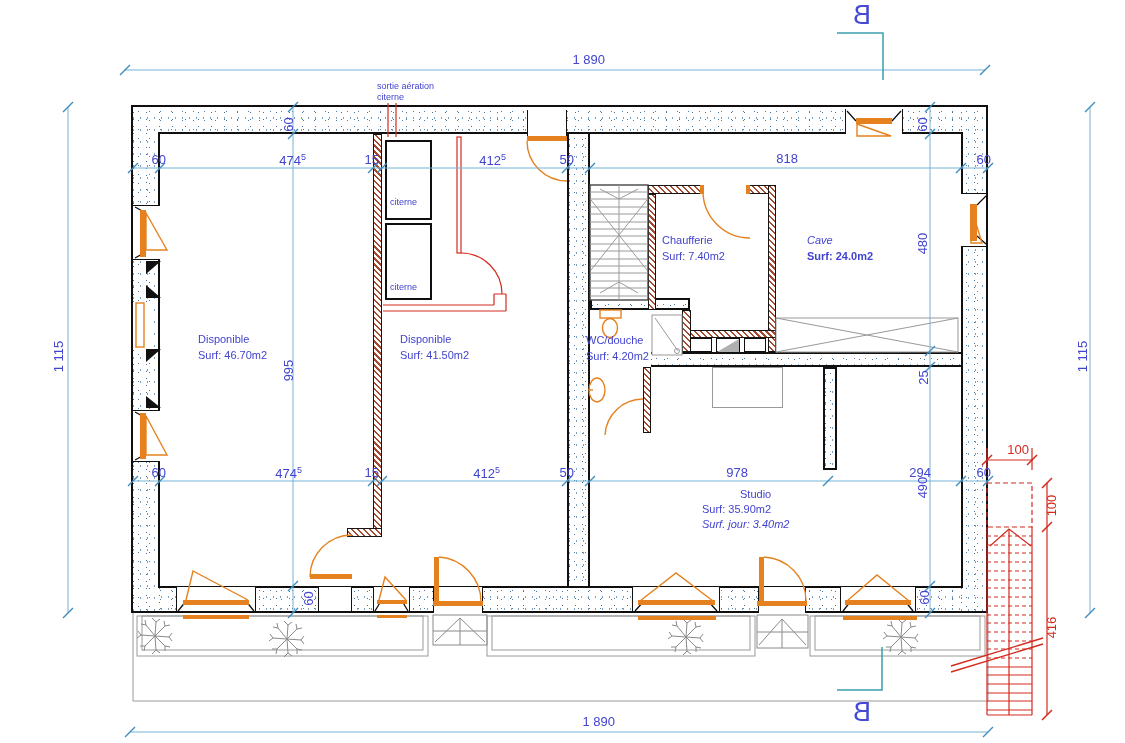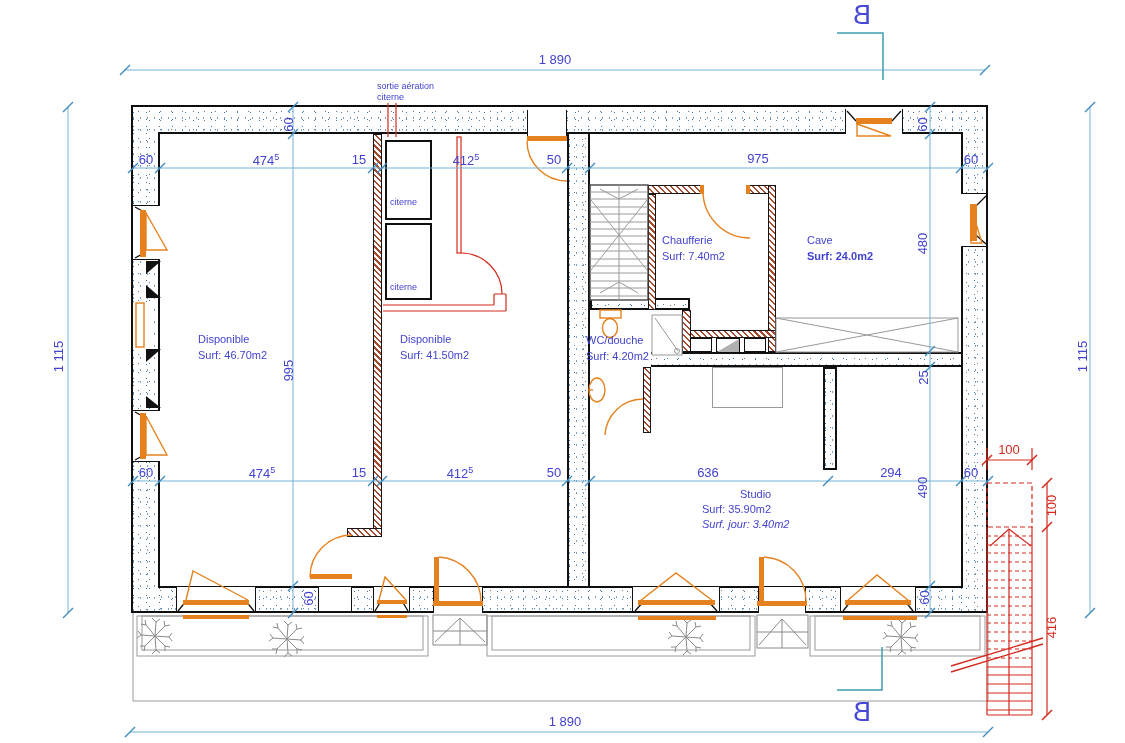--- a/index.html
+++ b/index.html
@@ -13,21 +13,21 @@
     background-size:11px 9px,7px 12px,13px 7px;
     background-position:0 0,4px 5px,7px 2px;}
   .ring{position:absolute;border:2px solid #0f0f0f;box-sizing:border-box;background:transparent;}
   .hatch{position:absolute;background:repeating-linear-gradient(45deg,#fff 0 2.6px,#a54a2e 2.6px 4.2px);
          border:1px solid #151515;box-sizing:border-box;}
   .open{position:absolute;background:#fff;}
   .jambs{border-left:1.5px solid #111;border-right:1.5px solid #111;box-sizing:border-box;}
   .box{position:absolute;background:#fff;border:2px solid #0f0f0f;box-sizing:border-box;}
   .thin{position:absolute;background:#fff;border:1px solid #9a9a9a;box-sizing:border-box;}
   .lbl{position:absolute;white-space:nowrap;color:#4243cf;font-size:11px;}
-  .dim{font-size:13px;text-align:center;}
+  .dim{font-size:13px;text-align:right;}
   .sm{font-size:9px;}
   .rot{transform:rotate(-90deg);transform-origin:center;text-align:center;}
   .red{color:#d42a1e;}
   .sec{font-size:27px;color:#4649d6;transform:scaleX(-1);text-align:center;}
   sup{font-size:9px;}
   svg{position:absolute;left:0;top:0;pointer-events:none;}
 </style>
 </head>
 <body>
 
@@ -238,29 +238,29 @@
   <div class="lbl dim" style="left:505px;top:52px;width:100px;"><span>1 890</span></div>
   <div class="lbl dim" style="left:515px;top:714px;width:100px;"><span>1 890</span></div>
   <div class="lbl dim rot" style="left:28px;top:349px;width:60px;"><span>1 115</span></div>
   <div class="lbl dim rot" style="left:1052px;top:349px;width:60px;"><span>1 115</span></div>
 
   <div class="lbl dim" style="left:126px;top:152px;width:40px;"><span>60</span></div>
   <div class="lbl dim" style="left:226px;top:152px;width:80px;"><span>474</span><sup>5</sup></div>
   <div class="lbl dim" style="left:339px;top:152px;width:40px;"><span>15</span></div>
   <div class="lbl dim" style="left:426px;top:152px;width:80px;"><span>412</span><sup>5</sup></div>
   <div class="lbl dim" style="left:534px;top:152px;width:40px;"><span>50</span></div>
-  <div class="lbl dim" style="left:718px;top:151px;width:80px;"><span>975</span></div>
+  <div class="lbl dim" style="left:718px;top:151px;width:80px;"><span>818</span></div>
   <div class="lbl dim" style="left:951px;top:152px;width:40px;"><span>60</span></div>
 
   <div class="lbl dim" style="left:126px;top:465px;width:40px;"><span>60</span></div>
   <div class="lbl dim" style="left:222px;top:465px;width:80px;"><span>474</span><sup>5</sup></div>
   <div class="lbl dim" style="left:339px;top:465px;width:40px;"><span>15</span></div>
   <div class="lbl dim" style="left:420px;top:465px;width:80px;"><span>412</span><sup>5</sup></div>
   <div class="lbl dim" style="left:534px;top:465px;width:40px;"><span>50</span></div>
-  <div class="lbl dim" style="left:668px;top:465px;width:80px;"><span>636</span></div>
+  <div class="lbl dim" style="left:668px;top:465px;width:80px;"><span>978</span></div>
   <div class="lbl dim" style="left:851px;top:465px;width:80px;"><span>294</span></div>
   <div class="lbl dim" style="left:951px;top:465px;width:40px;"><span>60</span></div>
 
   <div class="lbl dim rot" style="left:268px;top:117px;width:40px;"><span>60</span></div>
   <div class="lbl dim rot" style="left:268px;top:363px;width:40px;"><span>995</span></div>
   <div class="lbl dim rot" style="left:288px;top:591px;width:40px;"><span>60</span></div>
   <div class="lbl dim rot" style="left:902px;top:117px;width:40px;"><span>60</span></div>
   <div class="lbl dim rot" style="left:902px;top:236px;width:40px;"><span>480</span></div>
   <div class="lbl dim rot" style="left:903px;top:370px;width:40px;"><span>25</span></div>
   <div class="lbl dim rot" style="left:902px;top:480px;width:40px;"><span>490</span></div>
@@ -269,21 +269,21 @@
   <div class="lbl dim red" style="left:989px;top:442px;width:40px;"><span>100</span></div>
   <div class="lbl dim rot red" style="left:1031px;top:498px;width:40px;"><span>100</span></div>
   <div class="lbl dim rot red" style="left:1031px;top:620px;width:40px;"><span>416</span></div>
 
   <div class="lbl" style="left:198px;top:333px;"><span>Disponible</span></div>
   <div class="lbl" style="left:198px;top:349px;"><span>Surf: 46.70m2</span></div>
   <div class="lbl" style="left:400px;top:333px;"><span>Disponible</span></div>
   <div class="lbl" style="left:400px;top:349px;"><span>Surf: 41.50m2</span></div>
   <div class="lbl" style="left:662px;top:234px;"><span>Chaufferie</span></div>
   <div class="lbl" style="left:662px;top:250px;"><span>Surf: 7.40m2</span></div>
-  <div class="lbl" style="left:807px;top:234px;"><span>Cave</span></div>
+  <div class="lbl" style="left:807px;top:234px;font-style:italic;"><span>Cave</span></div>
   <div class="lbl" style="left:807px;top:250px;font-weight:bold;"><span>Surf: 24.0m2</span></div>
   <div class="lbl" style="left:586px;top:334px;"><span>WC/douche</span></div>
   <div class="lbl" style="left:586px;top:350px;"><span>Surf: 4.20m2</span></div>
   <div class="lbl" style="left:740px;top:488px;"><span>Studio</span></div>
   <div class="lbl" style="left:702px;top:503px;"><span>Surf: 35.90m2</span></div>
   <div class="lbl" style="left:702px;top:518px;font-style:italic;"><span>Surf. jour: 3.40m2</span></div>
 
   <div class="lbl sm" style="left:390px;top:197px;"><span>citerne</span></div>
   <div class="lbl sm" style="left:390px;top:282px;"><span>citerne</span></div>
   <div class="lbl sm" style="left:377px;top:81px;"><span>sortie aération</span></div>

